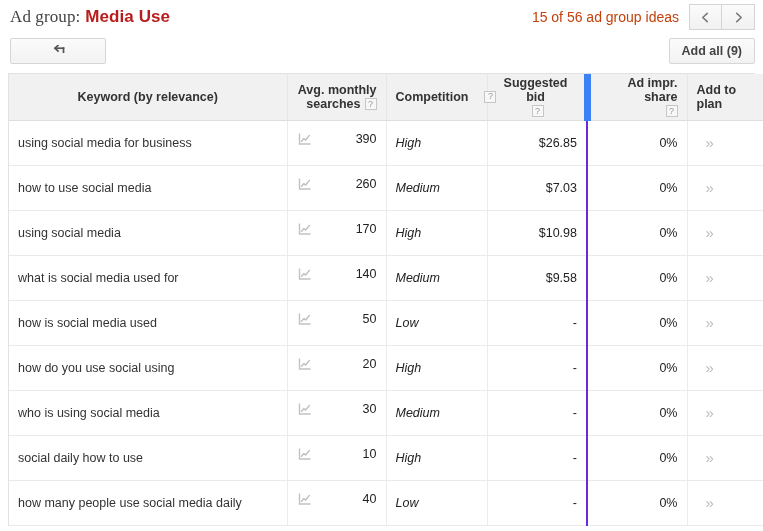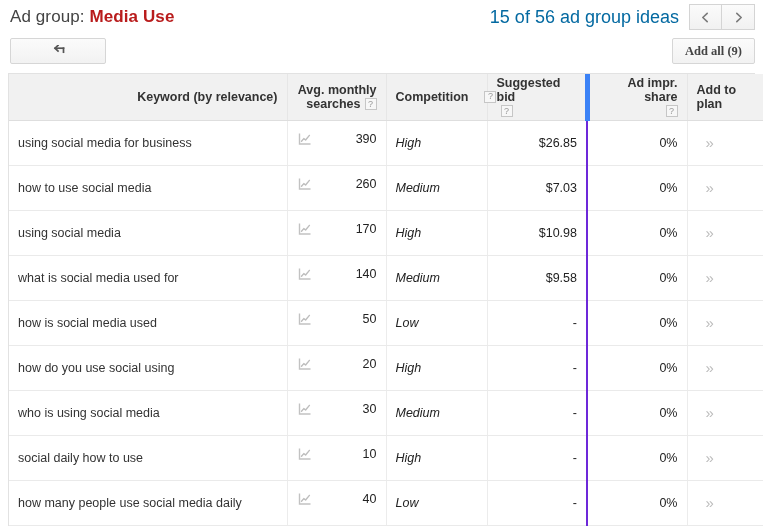--- a/index.html
+++ b/index.html
@@ -27,33 +27,34 @@
     justify-content: space-between;
   }
   .adgroup-title {
     font-size: 17px;
     color: #444444;
     white-space: nowrap;
     letter-spacing: 0.1px;
   }
   .adgroup-title .label {
     font-weight: normal;
+    font-family: Liberation Serif, serif;
   }
   .adgroup-title .value {
     font-weight: bold;
     color: #b91c1c;
   }
   .topbar-right {
     display: flex;
     align-items: center;
     gap: 10px;
   }
   .idea-count {
-    font-size: 18px;
-    color: #0369a1;
+    font-size: 14px;
+    color: #c2410c;
     white-space: nowrap;
     margin-left: 7px;
   }
   .pager {
     display: flex;
   }
   .pager-btn {
     width: 33px;
     height: 26px;
     border: 1px solid #d4d4d4;
@@ -70,21 +71,20 @@
   .pager-btn svg { display: block; }
 
   
   .actionbar {
     position: relative;
     height: 34px;
     padding: 0 8px 0 10px;
     display: flex;
     align-items: center;
     justify-content: space-between;
-    font-family: Liberation Serif, serif;
   }
   .back-btn {
     width: 96px;
     height: 26px;
     border: 1px solid #d6d6d6;
     background: linear-gradient(#fbfbfb, #f2f2f2);
     border-radius: 2px;
     display: flex;
     align-items: center;
     justify-content: center;
@@ -127,34 +127,34 @@
     border-bottom: 1px solid #dedede;
     color: #333333;
     font-weight: bold;
     font-size: 12.5px;
     height: 46px;
     padding: 0 9px;
     vertical-align: middle;
     box-sizing: border-box;
   }
   table.kw thead th.c-keyword {
-    text-align: right;
+    text-align: center;
     border-right: 1px solid #e6e6e6;
   }
   table.kw thead th.c-searches {
     text-align: right;
     border-right: 1px solid #e6e6e6;
   }
   table.kw thead th.c-competition {
     text-align: left;
     border-right: 1px solid #e6e6e6;
   }
   table.kw thead th.c-bid {
-    text-align: left;
-    border-right: 5px solid #3b82f6;
+    text-align: center;
+    border-right: 7px solid #3b82f6;
   }
   table.kw thead th.c-impr {
     text-align: right;
     border-right: 1px solid #e6e6e6;
   }
   table.kw thead th.c-plan {
     text-align: left;
   }
   .hdr-inner {
     display: inline-block;

